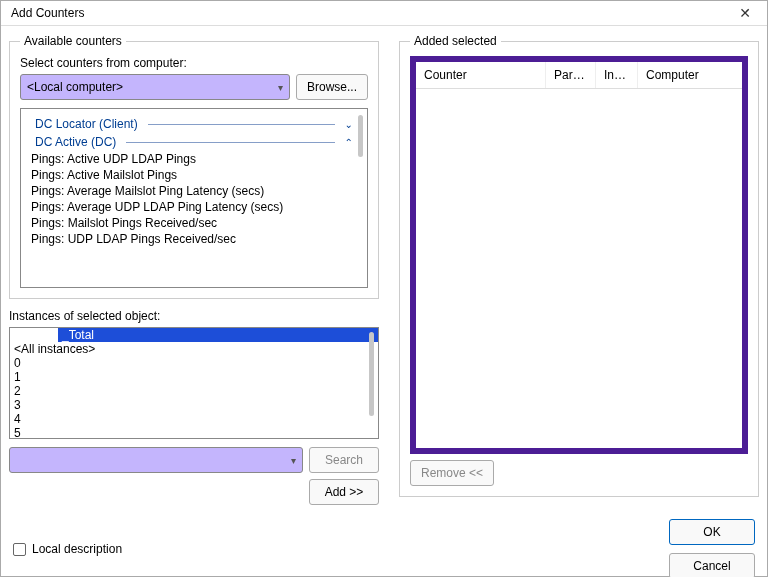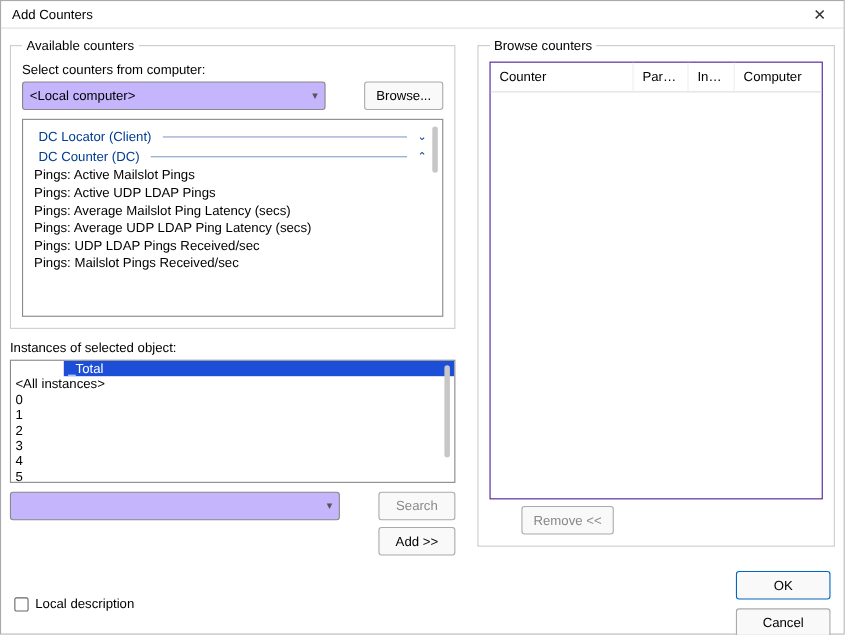--- a/index.html
+++ b/index.html
@@ -24,21 +24,21 @@
     border-bottom: 1px solid #ddd;
   }
   .title { font-size: 12px; }
   .close { font-size: 14px; padding: 4px 8px; cursor: default; color:#333; }
   .body {
     flex: 1;
     display: flex;
     padding: 8px;
     gap: 20px;
   }
-  .col-left { width: 405px; display: flex; flex-direction: column; }
+  .col-left { width: 370px; display: flex; flex-direction: column; }
   .col-right { flex: 1; display: flex; flex-direction: column; }
   fieldset {
     border: 1px solid #ccc;
     margin: 0 0 8px 0;
     padding: 8px 10px 10px 10px;
   }
   legend { font-size: 12px; padding: 0 4px; }
   .row { display: flex; align-items: center; gap: 6px; }
   .combo {
     flex: 1;
@@ -52,21 +52,20 @@
   .combo-arrow { font-size: 10px; color:#555; }
   .btn {
     height: 26px;
     min-width: 70px;
     border: 1px solid #aaa;
     border-radius: 3px;
     background: #f9f9f9;
     display: inline-flex; align-items: center; justify-content: center;
     padding: 0 10px;
     font-size: 12px;
-    margin-left: 29px;
   }
   .btn:disabled, .btn.disabled { color:#888; }
   .btn-primary { border-color:#0067c0; min-width:86px; }
   .label { font-size: 12px; margin-bottom: 4px; display: block; }
   .counters-box {
     margin-top: 8px;
     border: 1px solid #888;
     height: 180px;
     overflow: hidden;
     position: relative;
@@ -100,21 +99,21 @@
     border: 1px solid #888;
     height: 112px;
     overflow: hidden;
     position: relative;
   }
   .instances-box .scroll-indicator { top:4px; height:84px; }
   .inst-item { padding: 0 4px; font-size: 12px; line-height: 14px; }
   .inst-item.selected { background:#1d4ed8; color:#fff;margin-left:48px; }
   .right-align { display:flex; justify-content:flex-end; margin-top:6px; }
   .added-table {
-    border: 1px solid #4c1d95;
+    border: 6px solid #4c1d95;
     flex: 1;
     display: flex; flex-direction: column;
   }
   .thead { display:flex; border-bottom:1px solid #ddd; }
   .th {
     padding: 6px 8px;
     font-size: 12px;
     border-right: 1px solid #eee;
     overflow: hidden; text-overflow: ellipsis; white-space: nowrap;
   }
@@ -162,30 +161,30 @@
         </div>
 
         <div class="counters-box">
           <div class="scroll-indicator"></div>
           <div class="group-row">
             <span class="group-name">DC Locator (Client)</span>
             <span class="group-line"></span>
             <span class="chev">⌄</span>
           </div>
           <div class="group-row">
-            <span class="group-name">DC Counter (DC)</span>
+            <span class="group-name">DC Active (DC)</span>
             <span class="group-line"></span>
             <span class="chev">⌃</span>
           </div>
+          <div class="counter-item">Pings: Active UDP LDAP Pings</div>
           <div class="counter-item">Pings: Active Mailslot Pings</div>
-          <div class="counter-item">Pings: Active UDP LDAP Pings</div>
           <div class="counter-item">Pings: Average Mailslot Ping Latency (secs)</div>
           <div class="counter-item">Pings: Average UDP LDAP Ping Latency (secs)</div>
+          <div class="counter-item">Pings: Mailslot Pings Received/sec</div>
           <div class="counter-item">Pings: UDP LDAP Pings Received/sec</div>
-          <div class="counter-item">Pings: Mailslot Pings Received/sec</div>
         </div>
       </fieldset>
 
       <span class="label label-instances">Instances of selected object:</span>
       <div class="instances-box">
         <div class="scroll-indicator"></div>
         <div class="inst-item selected">_Total</div>
         <div class="inst-item">&lt;All instances&gt;</div>
         <div class="inst-item">0</div>
         <div class="inst-item">1</div>
@@ -203,21 +202,21 @@
         <button class="btn disabled">Search</button>
       </div>
 
       <div class="right-align">
         <button class="btn">Add &gt;&gt;</button>
       </div>
     </div>
 
     <div class="col-right">
       <fieldset style="flex:1; display:flex; flex-direction:column;">
-        <legend>Browse counters</legend>
+        <legend>Added selected</legend>
         <div class="added-table">
           <div class="thead">
             <div class="th">Counter</div>
             <div class="th">Parent</div>
             <div class="th">Inst...</div>
             <div class="th">Computer</div>
           </div>
           <div class="tbody"></div>
         </div>
         <div class="remove-row">

